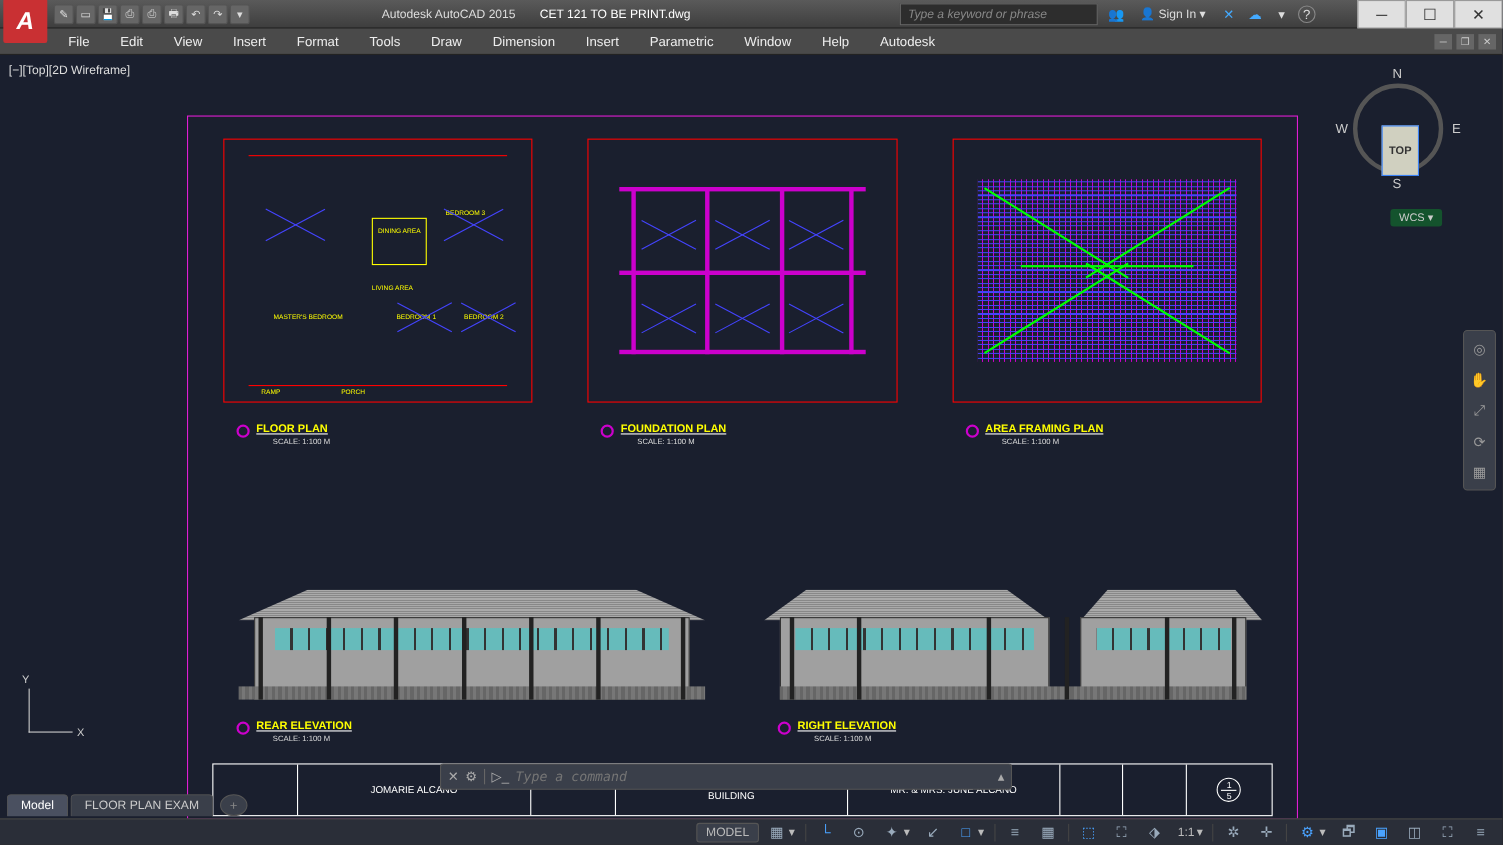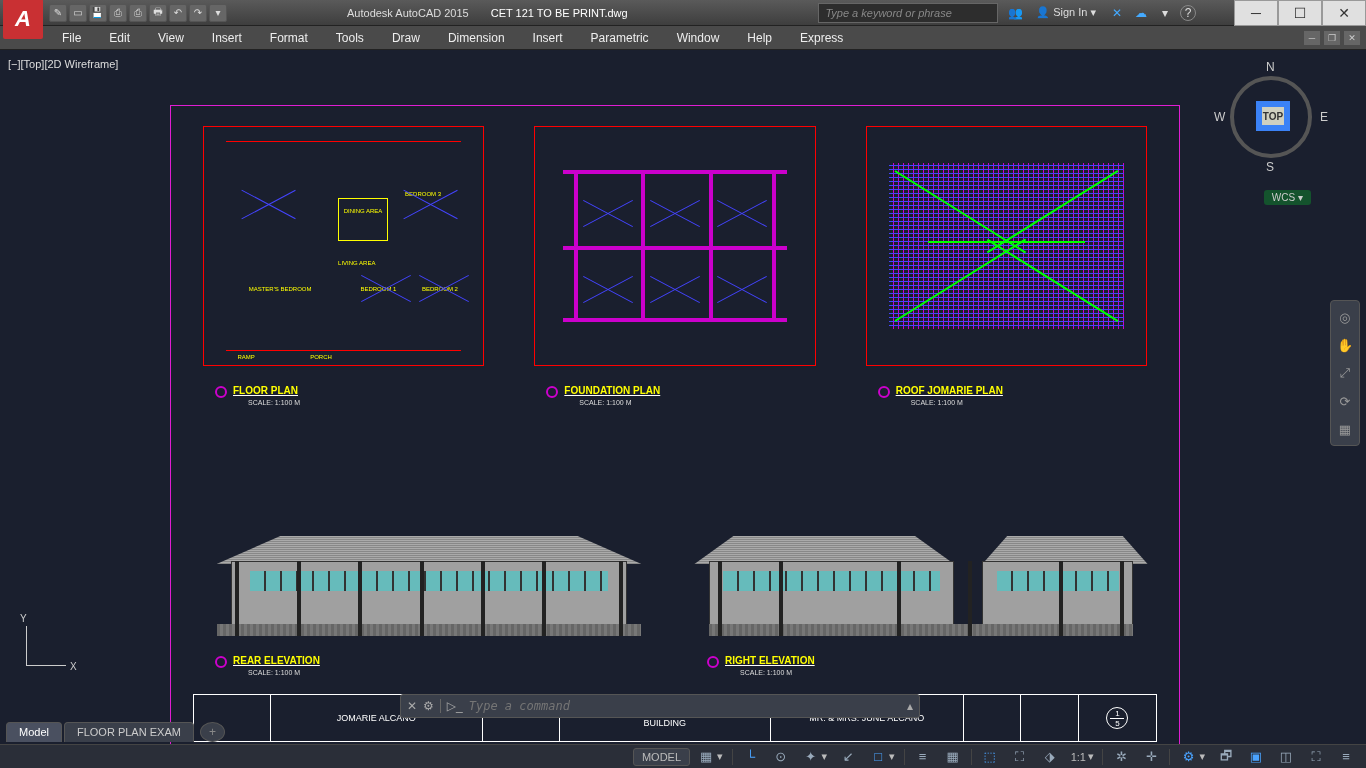--- a/index.html
+++ b/index.html
@@ -57,21 +57,21 @@
 .foundation-beam { position:absolute; background:#c0c; }
 .roof-line { position:absolute; background:#0f0; height:2px; transform-origin:left center; }
 .blue-x { position:absolute; }
 .blue-x::before, .blue-x::after { content:""; position:absolute; top:50%; left:0; right:0; border-top:1px solid #44f; }
 .blue-x::before { transform: rotate(28deg); }
 .blue-x::after { transform: rotate(-28deg); }
 
 
 .viewcube-area { position:absolute; top:12px; right:40px; width:110px; height:110px; }
 .viewcube-ring { position:absolute; top:14px; left:14px; width:82px; height:82px; border:4px solid #555; border-radius:50%; }
-.viewcube-face { position:absolute; top:39px; left:40px; width:34px; height:30px; background:#d0d0c0; color:#333; font-size:10px; display:flex; align-items:center; justify-content:center; font-weight:bold; border:6px solid #3b82f6; cursor:pointer; }
+.viewcube-face { position:absolute; top:52px; left:40px; width:34px; height:46px; background:#d0d0c0; color:#333; font-size:10px; display:flex; align-items:center; justify-content:center; font-weight:bold; border:1px solid #3b82f6; cursor:pointer; }
 .compass-n { position:absolute; top:-2px; left:50px; color:#ccc; font-size:12px; }
 .compass-s { position:absolute; bottom:-2px; left:50px; color:#ccc; font-size:12px; }
 .compass-e { position:absolute; top:48px; right:-2px; color:#ccc; font-size:12px; }
 .compass-w { position:absolute; top:48px; left:-2px; color:#ccc; font-size:12px; }
 .wcs-badge { position:absolute; top:140px; right:55px; background:#14532d; color:#ccc; font-size:10px; padding:2px 8px; border-radius:3px; }
 
 
 .navbar { position:absolute; top:250px; right:6px; width:30px; background:#3a3f4a; border:1px solid #555; border-radius:4px; display:flex; flex-direction:column; gap:4px; padding:4px; }
 .nav-btn { height:24px; color:#999; font-size:13px; display:flex; align-items:center; justify-content:center; cursor:pointer; }
 
@@ -144,21 +144,21 @@
   <div class="menu-item">View</div>
   <div class="menu-item">Insert</div>
   <div class="menu-item">Format</div>
   <div class="menu-item">Tools</div>
   <div class="menu-item">Draw</div>
   <div class="menu-item">Dimension</div>
   <div class="menu-item">Insert</div>
   <div class="menu-item">Parametric</div>
   <div class="menu-item">Window</div>
   <div class="menu-item">Help</div>
-  <div class="menu-item">Express</div>
+  <div class="menu-item">Autodesk</div>
   <div class="doc-ctrl">
     <div class="doc-btn">─</div>
     <div class="doc-btn">❐</div>
     <div class="doc-btn">✕</div>
   </div>
 </div>
 
 <div class="viewport">
   <div class="vp-label">[−][Top][2D Wireframe]</div>
 
@@ -213,21 +213,21 @@
       <div class="plan-box">
         <div class="plan-canvas" style="border-color:#f00">
           <div style="position:absolute;top:15%;left:8%;right:8%;bottom:15%;background:repeating-linear-gradient(0deg,transparent,transparent 3px,#44f 3px,#44f 4px),repeating-linear-gradient(90deg,transparent,transparent 4px,#c0c 4px,#c0c 5px)"></div>
           <div class="roof-line" style="top:18%;left:10%;width:55%;transform:rotate(32deg)"></div>
           <div class="roof-line" style="top:18%;right:10%;width:55%;transform:rotate(-32deg);transform-origin:right center"></div>
           <div class="roof-line" style="bottom:18%;left:10%;width:55%;transform:rotate(-32deg)"></div>
           <div class="roof-line" style="bottom:18%;right:10%;width:55%;transform:rotate(32deg);transform-origin:right center"></div>
           <div class="roof-line" style="top:48%;left:22%;width:56%"></div>
         </div>
         <div class="plan-bullet"></div>
-        <div class="plan-title">ROOF JOMARIE PLAN</div>
+        <div class="plan-title">AREA FRAMING PLAN</div>
         <div class="plan-scale">SCALE:                      1:100 M</div>
       </div>
     </div>
 
     <div class="elev-row">
       <div class="elev-box">
         <div class="elev-canvas">
           <div class="house-roof-hip"></div>
           <div class="house-body"></div>
           <div class="window-strip"></div>

